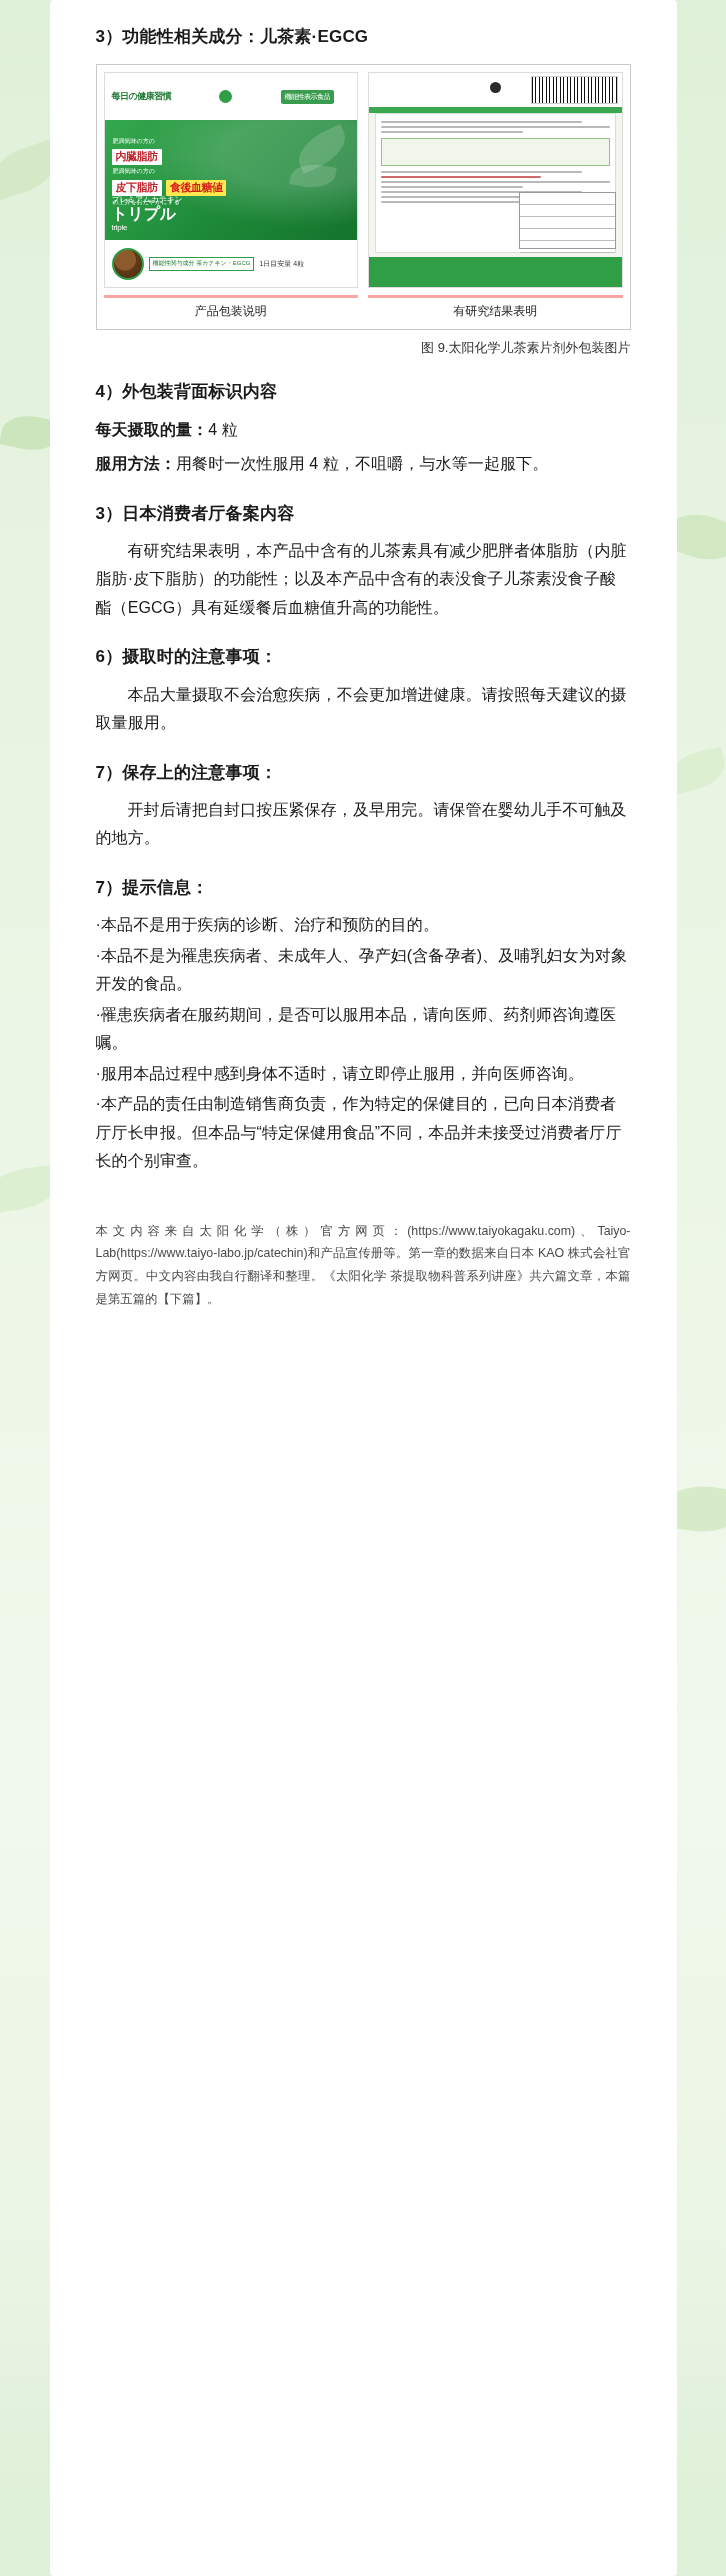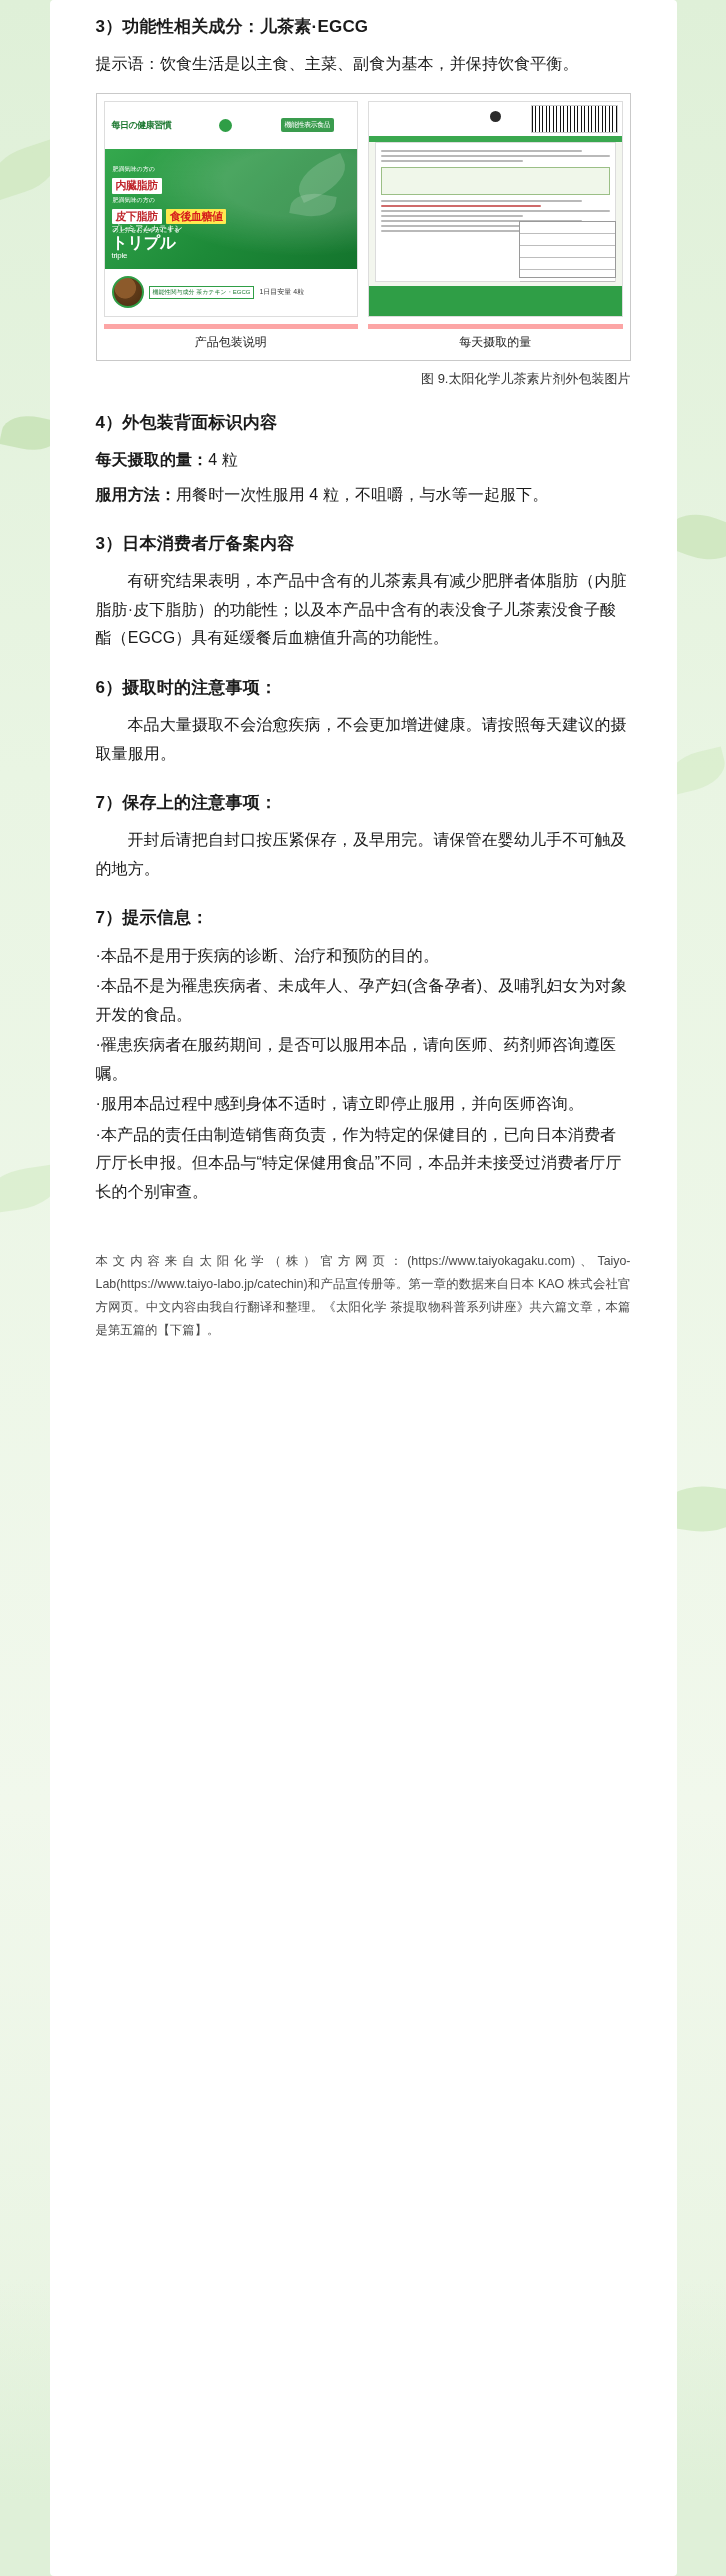--- a/index.html
+++ b/index.html
@@ -56,21 +56,21 @@
   
   .sheet {
     position: relative;
     z-index: 2;
     margin: 0 auto;
     width: 627px;
     min-height: 2576px;
     background: #ffffff;
     border-radius: 4px;
     box-sizing: border-box;
-    padding: 10px 46px 40px 46px;
+    padding: 20px 46px 40px 46px;
   }
 
   h3.sec-title {
     font-size: 17px;
     font-weight: bold;
     margin: 22px 0 10px 0;
     letter-spacing: 0.2px;
     line-height: 1.55;
   }
   h3.sec-title:first-child { margin-top: 4px; }
@@ -196,21 +196,21 @@
     background: #2f9e46;
   }
   .back .greenstrip {
     position: absolute; left: 0; right: 0; top: 34px; height: 6px; background: #3aa84f;
   }
 
   .pack-caption {
     text-align: center;
     font-size: 12px;
     padding: 5px 0 2px 0;
-    border-top: 5px solid #fca5a5;
+    border-top: 3px solid #fca5a5;
     margin-top: 7px;
     color: #222;
   }
   .fig-caption {
     text-align: right;
     font-size: 13px;
     color: #333;
     margin: 9px 0 2px 0;
   }
 
@@ -235,21 +235,20 @@
   <div class="leaf l3"></div>
   <div class="leaf r1"></div>
   <div class="leaf r2"></div>
   <div class="leaf r3"></div>
   <div class="hill"></div>
 </div>
 
 <div class="sheet">
 
   <h3 class="sec-title">3）功能性相关成分：儿茶素·EGCG</h3>
-  <p class="body">提示语：饮食生活是以主食、主菜、副食为基本，并保持饮食平衡。</p>
 
   <div class="figure">
     <div class="pack-row">
 
       <div class="pack-col">
         <div class="pack-img front">
           <div class="topbar">
             <span class="t-left">每日の健康習慣</span>
             <span class="t-dot"></span>
             <span class="t-right">機能性表示食品</span>
@@ -302,21 +301,21 @@
           </div>
           <div class="tbl">
             <div class="r"></div>
             <div class="r"></div>
             <div class="r"></div>
             <div class="r"></div>
             <div class="r"></div>
           </div>
           <div class="footbar"></div>
         </div>
-        <div class="pack-caption">每天摄取的量</div>
+        <div class="pack-caption">有研究结果表明</div>
       </div>
 
     </div>
     <div class="fig-caption">图 9.太阳化学儿茶素片剂外包装图片</div>
   </div>
 
   <h3 class="sec-title">4）外包装背面标识内容</h3>
   <p class="body">
     <span class="lbl-bold">每天摄取的量：</span><span>4 粒</span>
   </p>

